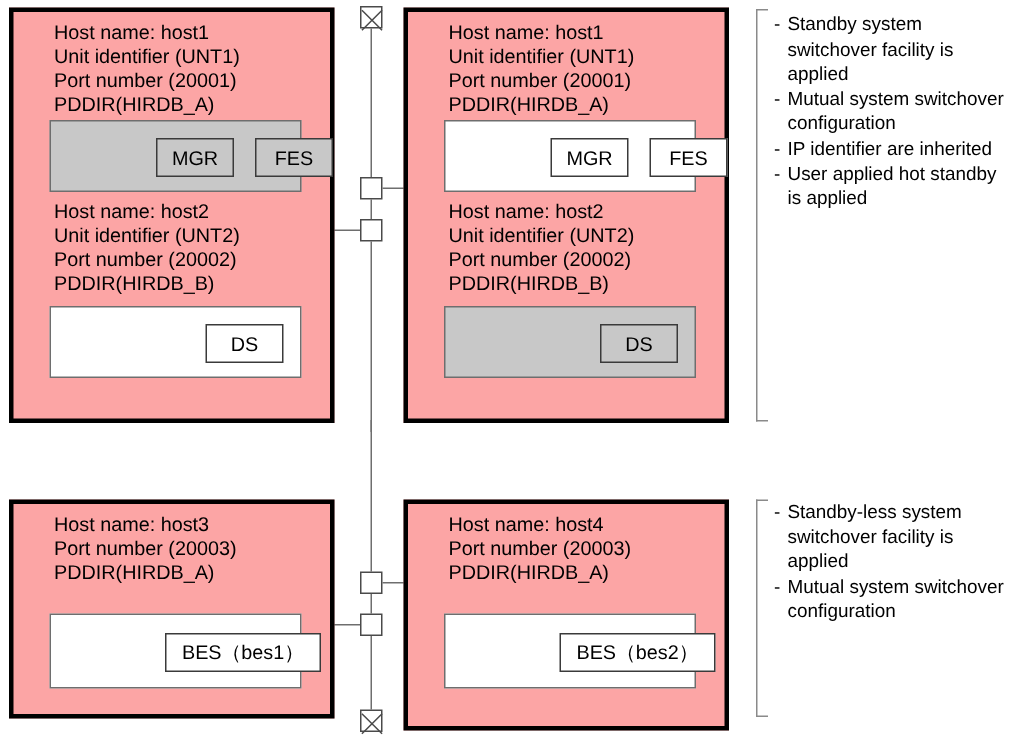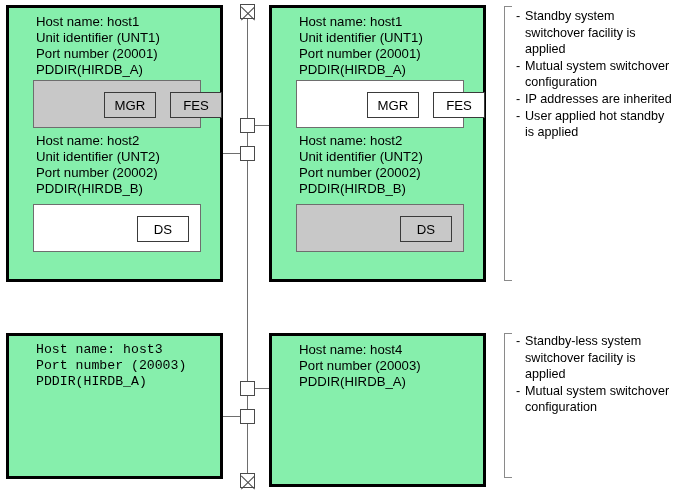--- a/index.html
+++ b/index.html
@@ -13,21 +13,21 @@
     height: 493px;
     background: #ffffff;
     font-family: "Liberation Sans", sans-serif;
     overflow: hidden;
   }
 
   
   .unit-box {
     position: absolute;
     box-sizing: border-box;
-    background: #86efac;
+    background: #fca5a5;
     border: 3px solid #000000;
   }
 
   
   .cfg-block {
     position: absolute;
     left: 27px;
   }
   .cfg-line {
     font-size: 13.2px;
@@ -198,52 +198,58 @@
       <div class="cfg-line">PDDIR(HIRDB_B)</div>
     </div>
 
     <div class="group-box shaded" style="left:24px; top:196px; width:168px; height:48px;">
       <div class="server-chip shaded" style="left:59px; top:11px; width:52px; height:26px;">DS</div>
     </div>
   </div>
 
   <div class="unit-box" style="left:6px; top:333px; width:217px; height:146px;">
 
-    <div class="cfg-block" style="top:6px; left:27px;font-family:Liberation Mono, monospace;">
+    <div class="cfg-block" style="top:6px; left:27px;">
       <div class="cfg-line">Host name: host3</div>
       <div class="cfg-line">Port number (20003)</div>
       <div class="cfg-line">PDDIR(HIRDB_A)</div>
     </div>
 
+    <div class="group-box" style="left:24px; top:73px; width:168px; height:50px;">
+      <div class="server-chip" style="left:32px; top:12px; width:104px; height:26px;">BES（bes1）</div>
+    </div>
   </div>
 
   <div class="unit-box" style="left:269px; top:333px; width:217px; height:154px;">
 
     <div class="cfg-block" style="top:6px; left:27px;">
       <div class="cfg-line">Host name: host4</div>
       <div class="cfg-line">Port number (20003)</div>
       <div class="cfg-line">PDDIR(HIRDB_A)</div>
     </div>
 
+    <div class="group-box" style="left:24px; top:73px; width:168px; height:50px;">
+      <div class="server-chip" style="left:32px; top:12px; width:104px; height:26px;">BES（bes2）</div>
+    </div>
   </div>
 
   <div class="annot-bracket" style="left:504px; top:6px; height:275px;"></div>
 
   <div class="annot-list" style="left:516px; top:8px; width:160px;">
     <div class="annot-item">
       <span class="annot-dash">-</span>
       <span class="annot-text">Standby system switchover facility is applied</span>
     </div>
     <div class="annot-item">
       <span class="annot-dash">-</span>
       <span class="annot-text">Mutual system switchover configuration</span>
     </div>
     <div class="annot-item">
       <span class="annot-dash">-</span>
-      <span class="annot-text">IP addresses are inherited</span>
+      <span class="annot-text">IP identifier are inherited</span>
     </div>
     <div class="annot-item">
       <span class="annot-dash">-</span>
       <span class="annot-text">User applied hot standby is applied</span>
     </div>
   </div>
 
   <div class="annot-bracket" style="left:504px; top:333px; height:145px;"></div>
 
   <div class="annot-list" style="left:516px; top:333px; width:160px;">

